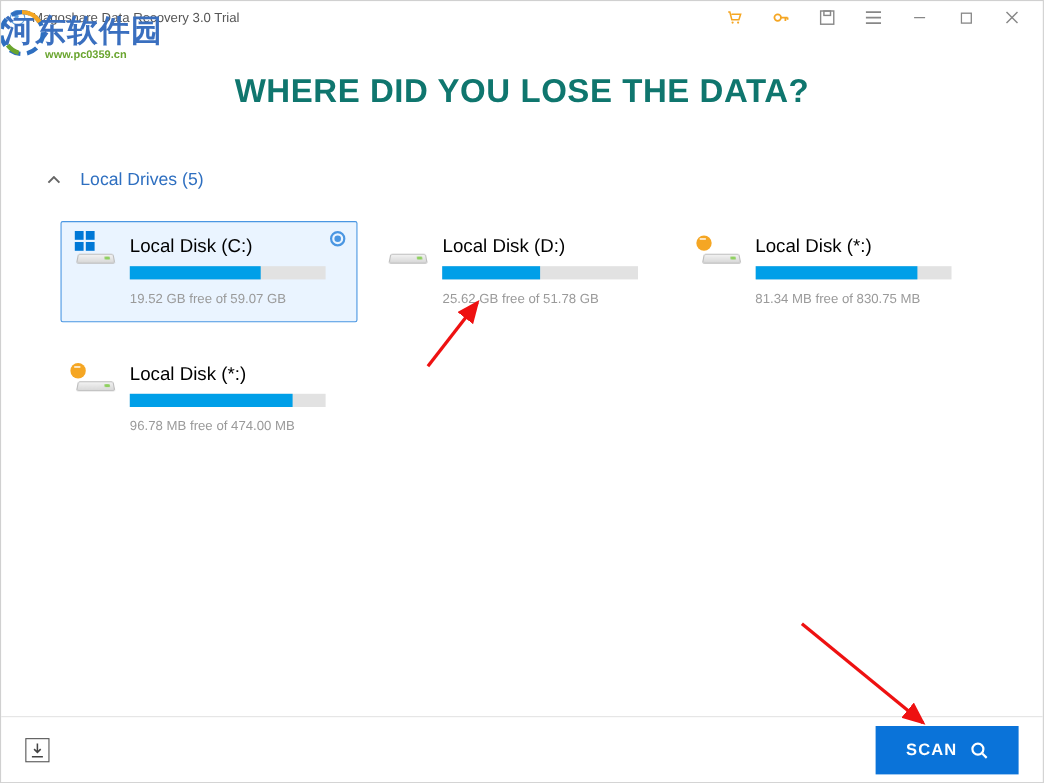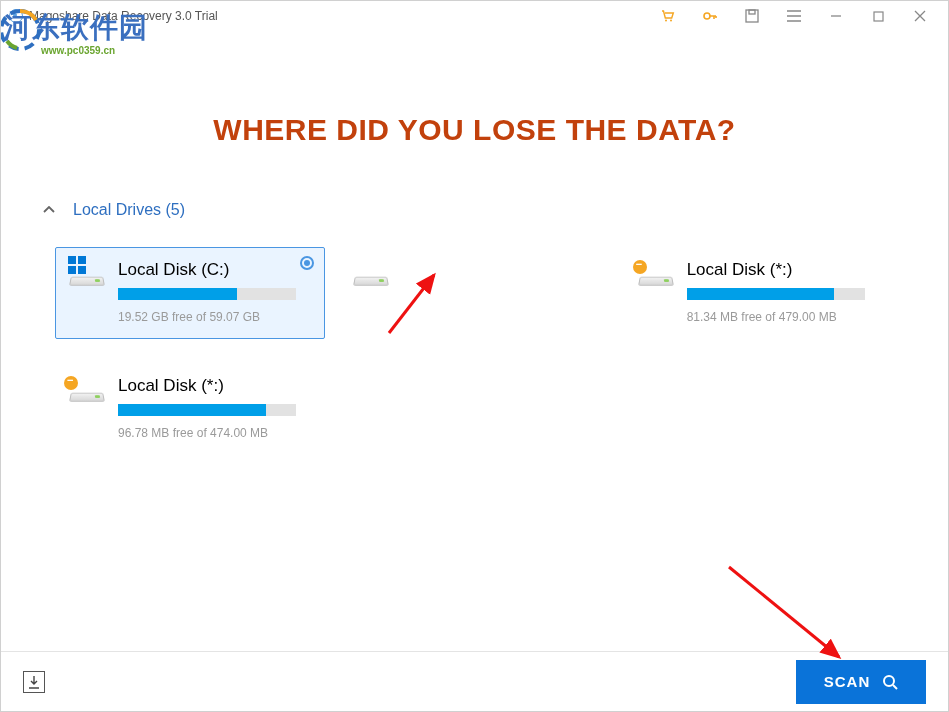--- a/index.html
+++ b/index.html
@@ -14,21 +14,21 @@
 .titlebar .ico { width: 16px; height: 16px; display: flex; align-items: center; justify-content: center; cursor: pointer; }
 .titlebar svg { display: block; }
 
 
 .watermark { position: absolute; top: 8px; left: 2px; pointer-events: none; }
 .watermark .logo-text { font-size: 28px; font-weight: bold; color: #3a6fbf; font-family: "Microsoft YaHei","SimHei",sans-serif; letter-spacing: 1px; }
 .watermark .logo-url { font-size: 10px; color: #6aa52f; font-weight: bold; font-family: Arial,sans-serif; margin-top: -2px; margin-left: 38px; }
 .watermark .logo-glyph { position: absolute; top: -2px; left: -6px; }
 
 
-.heading { text-align: center; margin-top: 82px; font-size: 30px; font-weight: 600; color: #c2410c; letter-spacing: 0.5px; }
+.heading { text-align: center; margin-top: 36px; font-size: 30px; font-weight: 600; color: #0f766e; letter-spacing: 0.5px; }
 
 
 .section { margin-top: 54px; padding: 0 42px; }
 .section-head { display: flex; align-items: flex-start; gap: 18px; cursor: pointer; }
 .section-head .chev { color: #666; font-size: 14px; }
 .section-head .sect-label { font-size: 16px; color: #2e6fc0; font-weight: 500; }
 
 
 .drives { margin-top: 28px; display: grid; grid-template-columns: repeat(3, 1fr); column-gap: 14px; row-gap: 24px; padding: 0 12px; }
 .drive { position: relative; display: flex; align-items: flex-start; gap: 14px; padding: 12px 14px 14px; border: 1px solid transparent; border-radius: 2px; cursor: pointer; min-height: 84px; }
@@ -156,32 +156,39 @@
             <div class="fill" style="width:67%"></div>
           </div>
           <div class="space">19.52 GB free of 59.07 GB</div>
         </div>
         <span class="radio"></span>
       </div>
       <div class="drive">
         <div class="dicon">
           <div class="hdd"></div>
         </div>
+        <div class="info">
+          <div class="dname">Local Disk (D:)</div>
+          <div class="bar">
+            <div class="fill" style="width:50%"></div>
+          </div>
+          <div class="space">25.62 GB free of 51.78 GB</div>
+        </div>
       </div>
       <div class="drive">
         <div class="dicon">
           <div class="warn-badge"></div>
           <div class="hdd"></div>
         </div>
         <div class="info">
           <div class="dname">Local Disk (*:)</div>
           <div class="bar">
             <div class="fill" style="width:83%"></div>
           </div>
-          <div class="space">81.34 MB free of 479.00 MB</div>
+          <div class="space">81.34 MB free of 830.75 MB</div>
         </div>
       </div>
       <div class="drive">
         <div class="dicon">
           <div class="warn-badge"></div>
           <div class="hdd"></div>
         </div>
         <div class="info">
           <div class="dname">Local Disk (*:)</div>
           <div class="bar">

